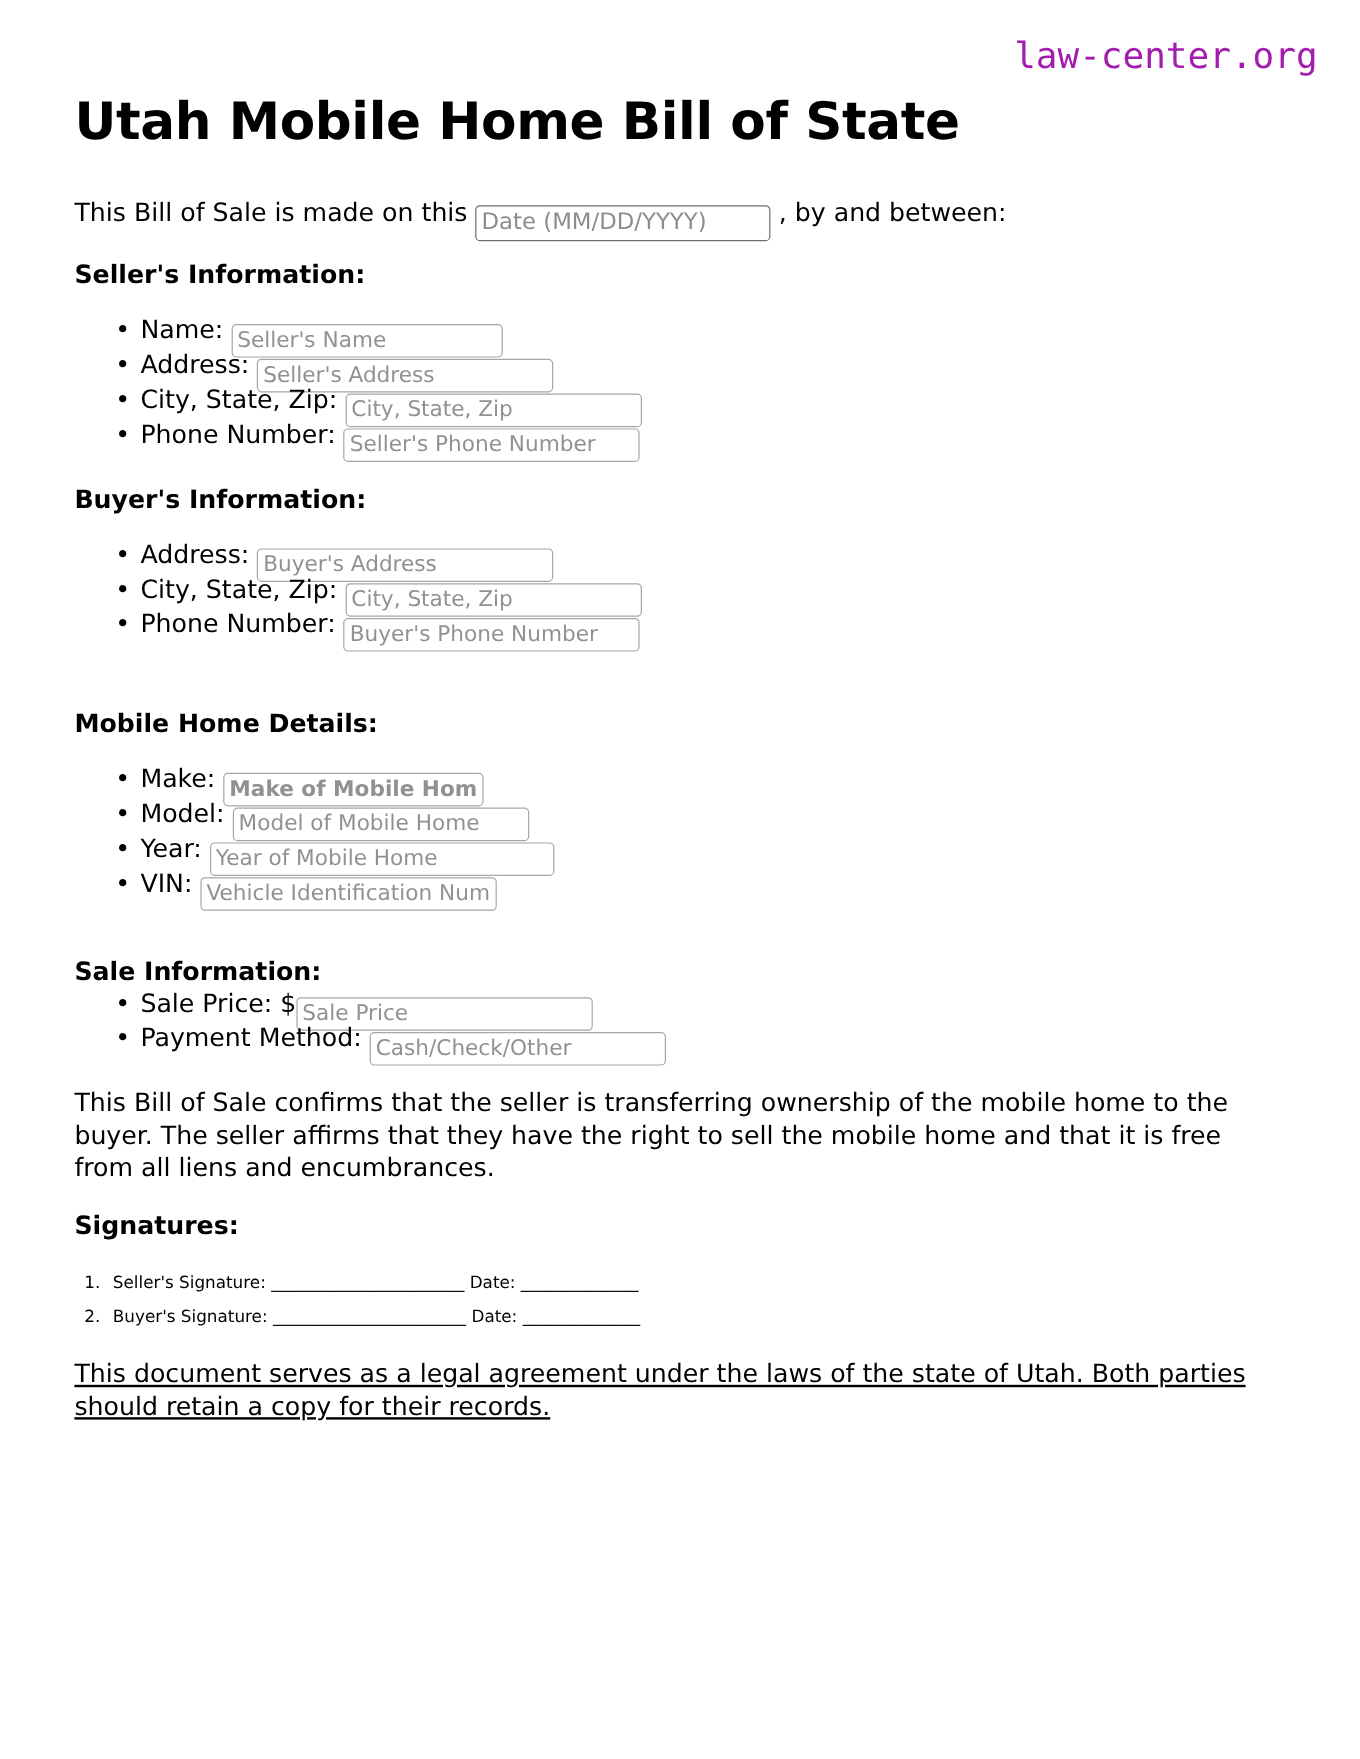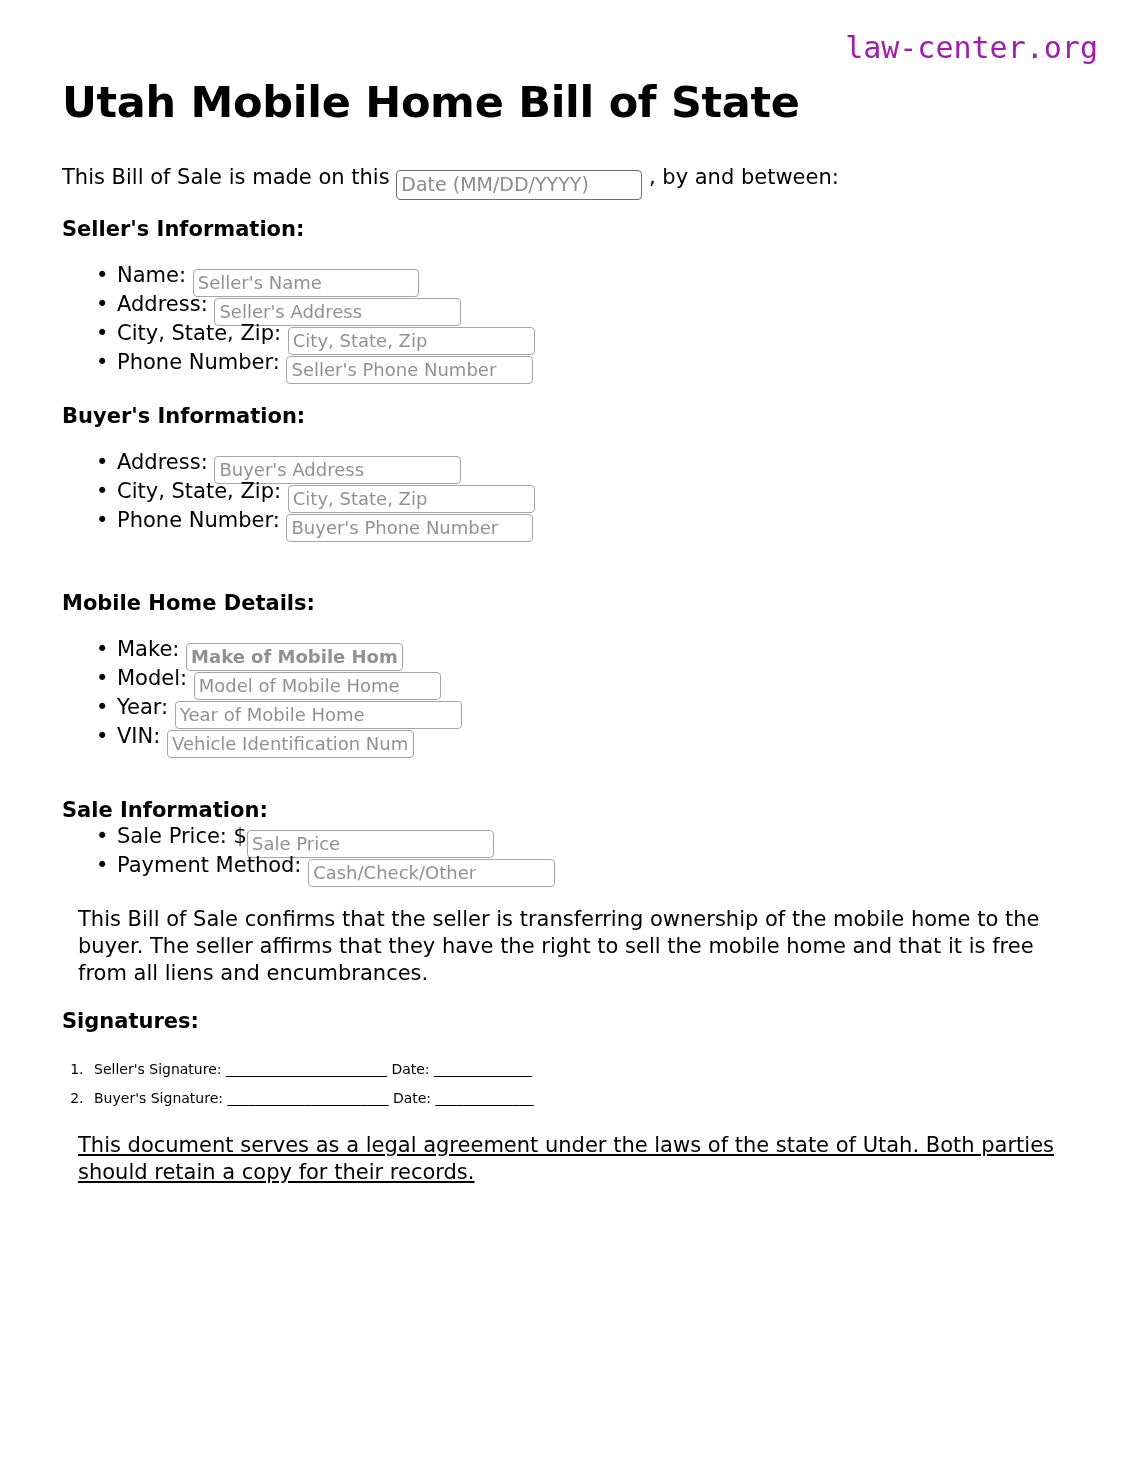--- a/index.html
+++ b/index.html
@@ -140,21 +140,21 @@
   .w-make   { width: 217px; font-weight: bold; }
   .w-model  { width: 247px; }
   .w-year   { width: 287px; }
   .w-vin    { width: 247px; }
   .w-price  { width: 247px; }
   .w-pay    { width: 247px; }
 
   
   p.body-text {
     position: absolute;
-    left: 16px;
+    left: 0;
     margin: 0;
     padding: 0;
     font-size: 21px;
     line-height: 27px;
     width: 1005px;
   }
 
   
   ol.sig-list {
     position: absolute;

